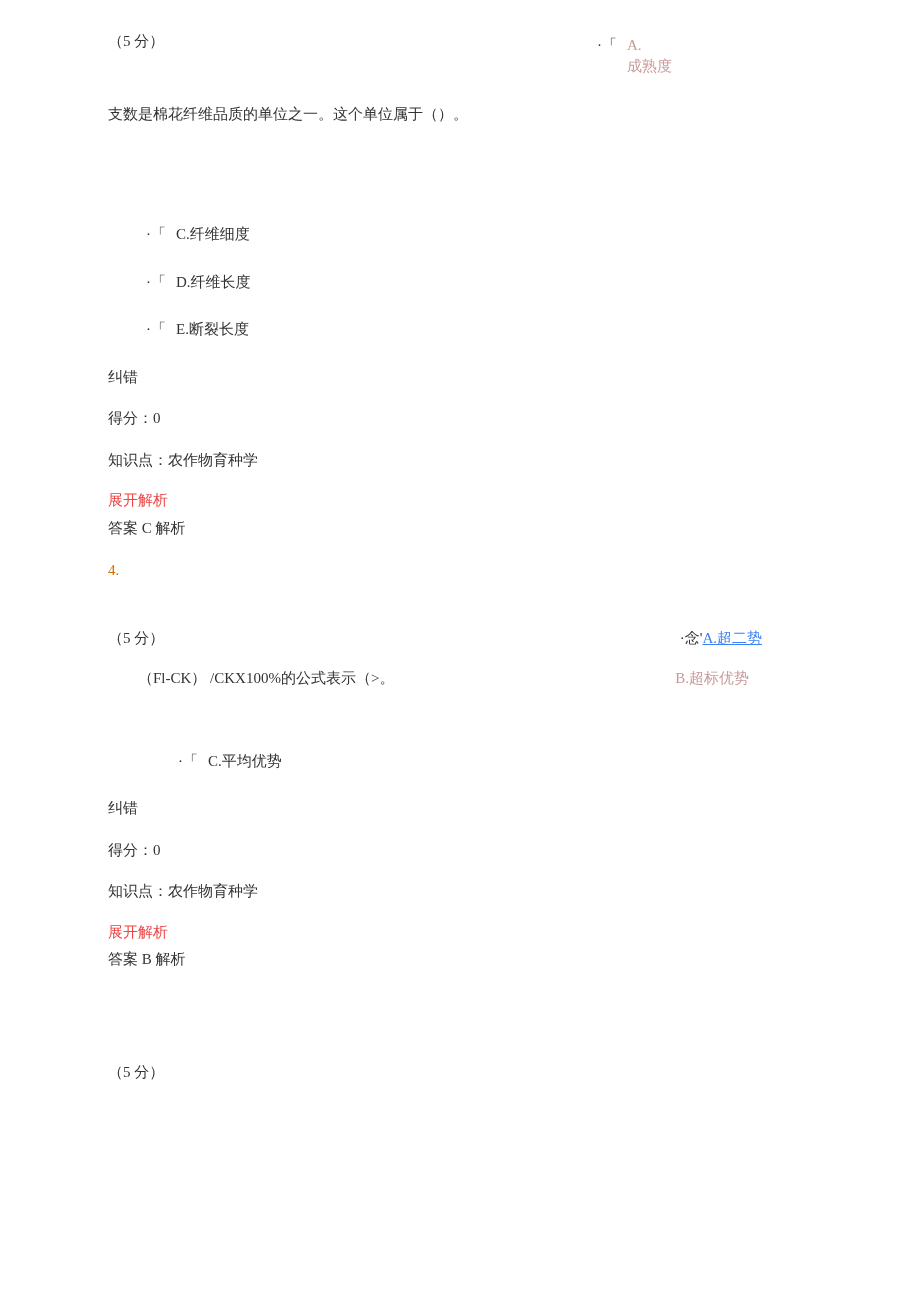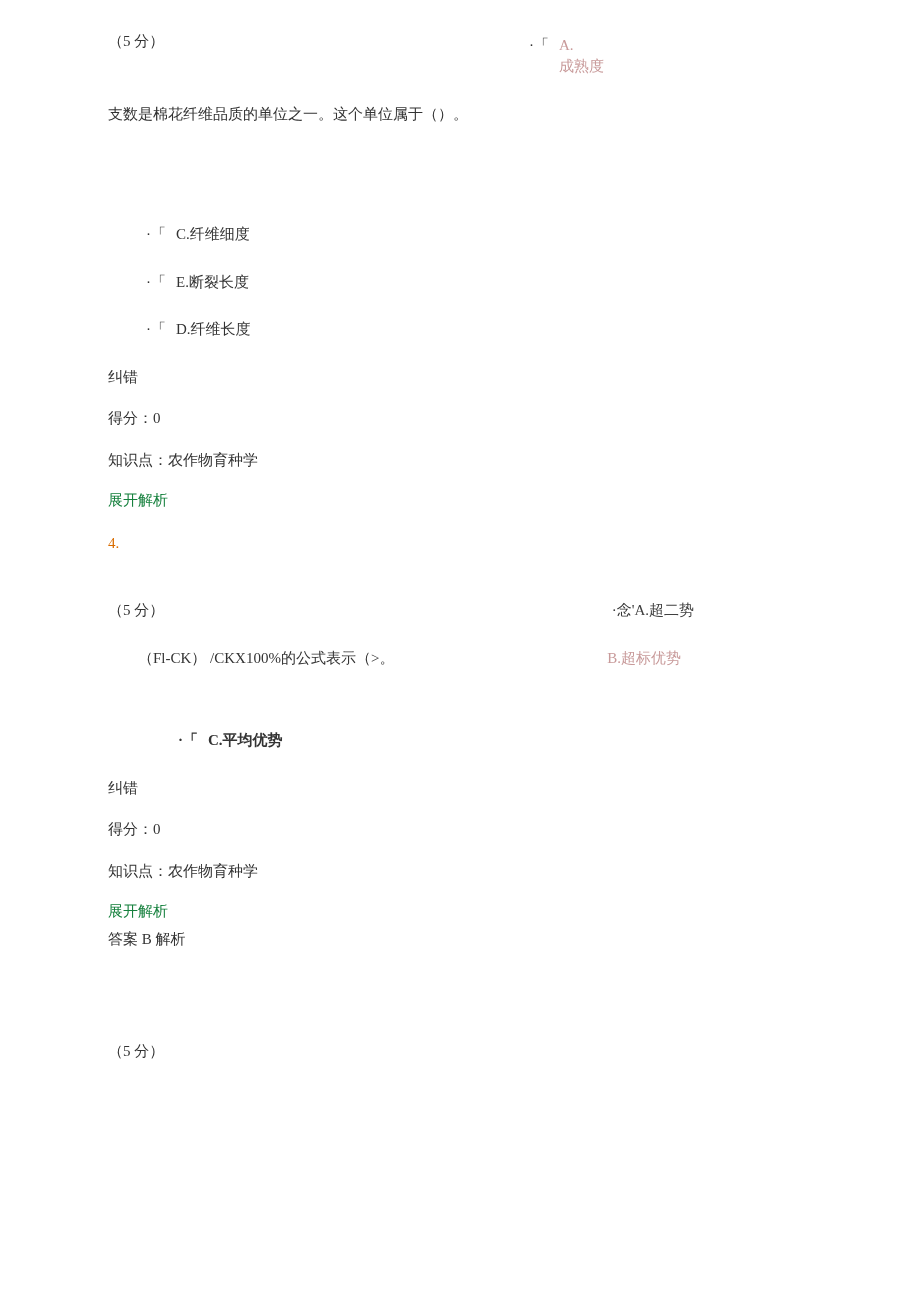--- a/index.html
+++ b/index.html
@@ -6,21 +6,21 @@
       font-family: "SimSun", "宋体", serif;
       font-size: 15px;
       color: #333;
       margin: 0;
       padding: 30px 0 0 0;
       width: 920px;
       line-height: 1.5;
     }
     .content {
       padding-left: 108px;
-      padding-right: 116px;
+      padding-right: 48px;
       position: relative;
     }
     .points {
       margin-bottom: 10px;
     }
     .question-text {
       margin-top: 50px;
       margin-bottom: 98px;
     }
     .option {
@@ -32,21 +32,21 @@
     .option::before {
       content: "·「";
       position: absolute;
       left: -30px;
     }
     .info-line {
       margin-top: 19px;
       margin-bottom: 18px;
     }
     .expand-link {
-      color: #15803d;
+      color: #ef4444;
     }
     .answer-line {
       margin-top: 5px;
       margin-bottom: 5px;
     }
     .question-number {
       color: #d96c00;
       margin-top: 20px;
       margin-bottom: 45px;
     }
@@ -61,36 +61,35 @@
       line-height: 1.4;
     }
     .anno-a1-prefix {
       color: #333;
       position: absolute;
       left: -30px;
       top: 0;
     }
     .formula-row {
       position: relative;
-      margin-top: 25px;
+      margin-top: 18px;
       margin-bottom: 60px;
       padding-left: 30px;
     }
     .formula-right {
       position: absolute;
       right: 123px;
       top: 0;
       color: #c89a9a;
     }
     .option2 {
       margin-left: 100px;
       margin-top: 25px;
       margin-bottom: 25px;
       position: relative;
-      font-weight: bold;
     }
     .option2::before {
       content: "·「";
       position: absolute;
       left: -30px;
     }
     .q5-row {
       position: relative;
       margin-top: 50px;
     }
@@ -103,21 +102,22 @@
     .points-row-q4 {
       position: relative;
     }
     .q4-right {
       position: absolute;
       right: 110px;
       top: 0;
       color: #333;
     }
     .q4-right-option {
-      color: #404040;
+      color: #3b82f6;
+      text-decoration: underline;
     }
   </style>
 </head>
 <body>
 
 <div class="content">
 
   <div style="position:relative;">
     <div class="points">
       <span>（5 分）</span>
@@ -127,30 +127,31 @@
         <span>成熟度</span>
       </span>
     </div>
 
     <div class="question-text">支数是棉花纤维品质的单位之一。这个单位属于（）。</div>
 
     <div class="option">
       <span>C.纤维细度</span>
     </div>
     <div class="option">
-      <span>E.断裂长度</span>
+      <span>D.纤维长度</span>
     </div>
     <div class="option">
-      <span>D.纤维长度</span>
+      <span>E.断裂长度</span>
     </div>
 
     <div class="info-line">纠错</div>
     <div class="info-line">得分：0</div>
     <div class="info-line">知识点：农作物育种学</div>
     <div class="expand-link">展开解析</div>
+    <div class="answer-line">答案 C 解析</div>
   </div>
 
   <div>
     <div class="question-number">4.</div>
 
     <div class="points-row-q4">
       <span>（5 分）</span>
       <span class="q4-right">
         <span>·念'</span><span class="q4-right-option">A.超二势</span>
       </span>

